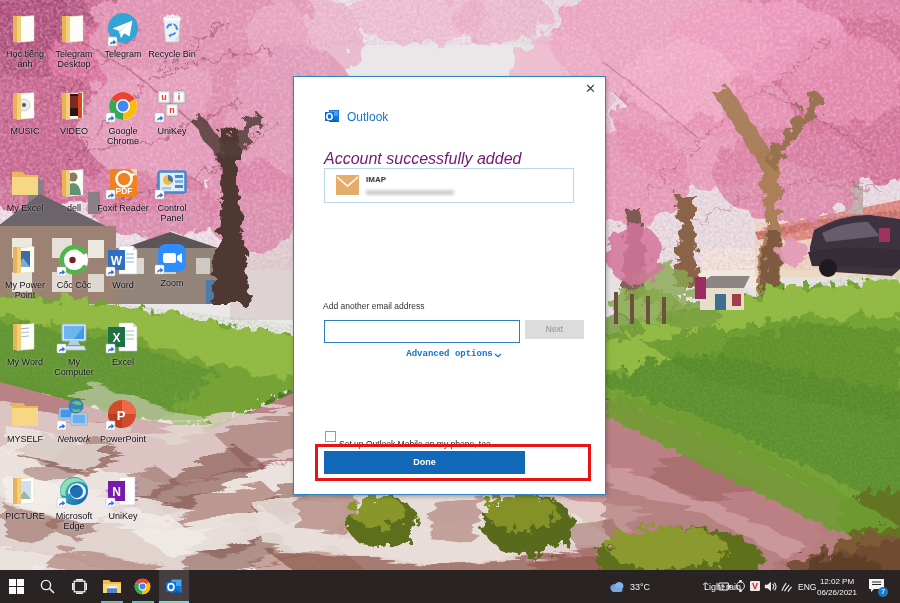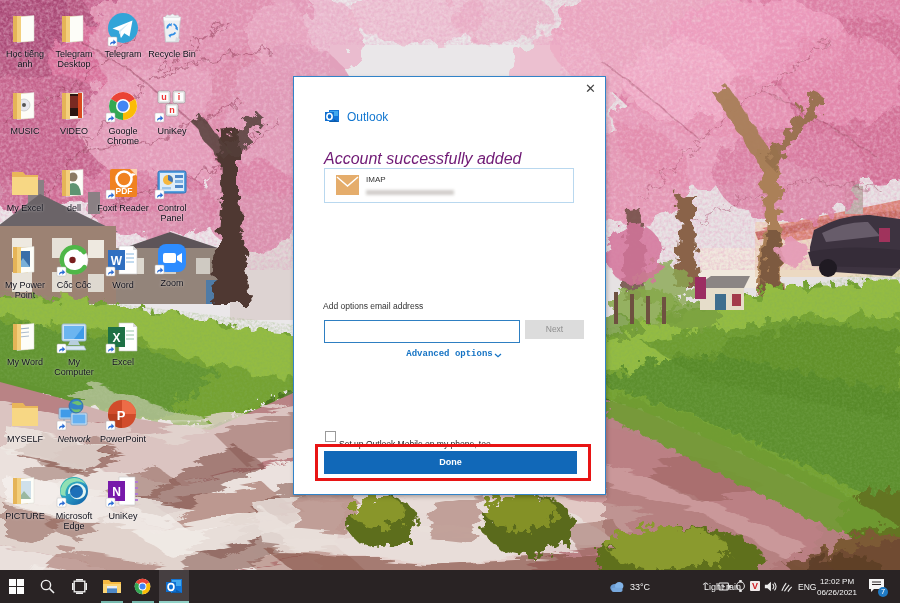--- a/index.html
+++ b/index.html
@@ -589,33 +589,33 @@
     <rect x="0" y="3" width="9" height="9" fill="#0f6fd0"></rect>
     <ellipse cx="4.5" cy="7.5" rx="2.6" ry="3" fill="none" stroke="#fff" stroke-width="1.6"></ellipse>
   </svg>
   <div style="position:absolute;left:53px;top:33px;font-size:12px;color:#1377d0;">Outlook</div>
   <div style="position:absolute;left:30px;top:73px;font-size:16px;color:#701a75;font-style:italic;">Account successfully added</div>
   <div style="position:absolute;left:30px;top:91px;width:248px;height:33px;border:1px solid #b9d8ef;">
     <svg style="position:absolute;left:11px;top:6px;" width="23" height="20" viewBox="0 0 23 20">
       <rect width="23" height="20" fill="#e5ad6c"></rect>
       <path d="M1 2 L11.5 11 L22 2" fill="none" stroke="#fff" stroke-width="1.5"></path>
     </svg>
-    <div style="position:absolute;left:41px;top:6px;font-size:8px;font-weight:normal;color:#333;">IMAP</div>
+    <div style="position:absolute;left:41px;top:6px;font-size:8px;font-weight:bold;color:#333;">IMAP</div>
     <div style="position:absolute;left:41px;top:21px;width:88px;height:5px;background:#b3ada8;filter:blur(1.5px);opacity:.6;"></div>
   </div>
-  <div style="position:absolute;left:29px;top:224px;font-size:8.5px;color:#333;">Add options email address</div>
+  <div style="position:absolute;left:29px;top:224px;font-size:8.5px;color:#333;">Add another email address</div>
   <div style="position:absolute;left:30px;top:243px;width:194px;height:21px;border:1px solid #2e7fc2;"></div>
   <div style="position:absolute;left:231px;top:243px;width:59px;height:19px;background:#dcdcdc;color:#8f8f8f;font-size:8.5px;text-align:center;line-height:19px;">Next</div>
   <div style="position:absolute;left:0;top:272px;width:100%;text-align:center;font-size:9px;color:#1573c4;font-weight:bold;font-family:Liberation Mono, monospace;">Advanced options</div>
   <svg style="position:absolute;left:200px;top:276px;" width="8" height="5" viewBox="0 0 8 5">
       <path d="M1 1 L4 3.8 L7 1" stroke="#1573c4" stroke-width="1.2" fill="none"></path>
     </svg>
   <div style="position:absolute;left:31px;top:354px;width:9px;height:9px;border:1px solid #9a9a9a;background:#fff;"></div>
   <div style="position:absolute;left:45px;top:354px;font-size:8.5px;color:#222;margin-top:8px;">Set up Outlook Mobile on my phone, too</div>
-  <div style="position:absolute;left:30px;top:374px;width:253px;height:23px;background:#1168b8;color:#fff;font-size:9px;font-weight:bold;text-align:center;line-height:23px;">Done</div>
+  <div style="position:absolute;left:30px;top:374px;width:201px;height:23px;background:#1168b8;color:#fff;font-size:9px;font-weight:bold;text-align:center;line-height:23px;">Done</div>
   <div style="position:absolute;left:21px;top:367px;width:270px;height:31px;border:3px solid #e81414;"></div>
 </div>
 
 <div id="taskbar" style="position:absolute;left:0;top:570px;width:900px;height:33px;background:#292324;">
  <svg style="position:absolute;left:9px;top:9px;" width="15" height="15" viewBox="0 0 15 15">
   <rect x="0" y="0" width="7" height="7" fill="#fdfdfd"></rect>
       <rect x="8" y="0" width="7" height="7" fill="#fdfdfd"></rect>
   <rect x="0" y="8" width="7" height="7" fill="#fdfdfd"></rect>
       <rect x="8" y="8" width="7" height="7" fill="#fdfdfd"></rect>
  </svg>

